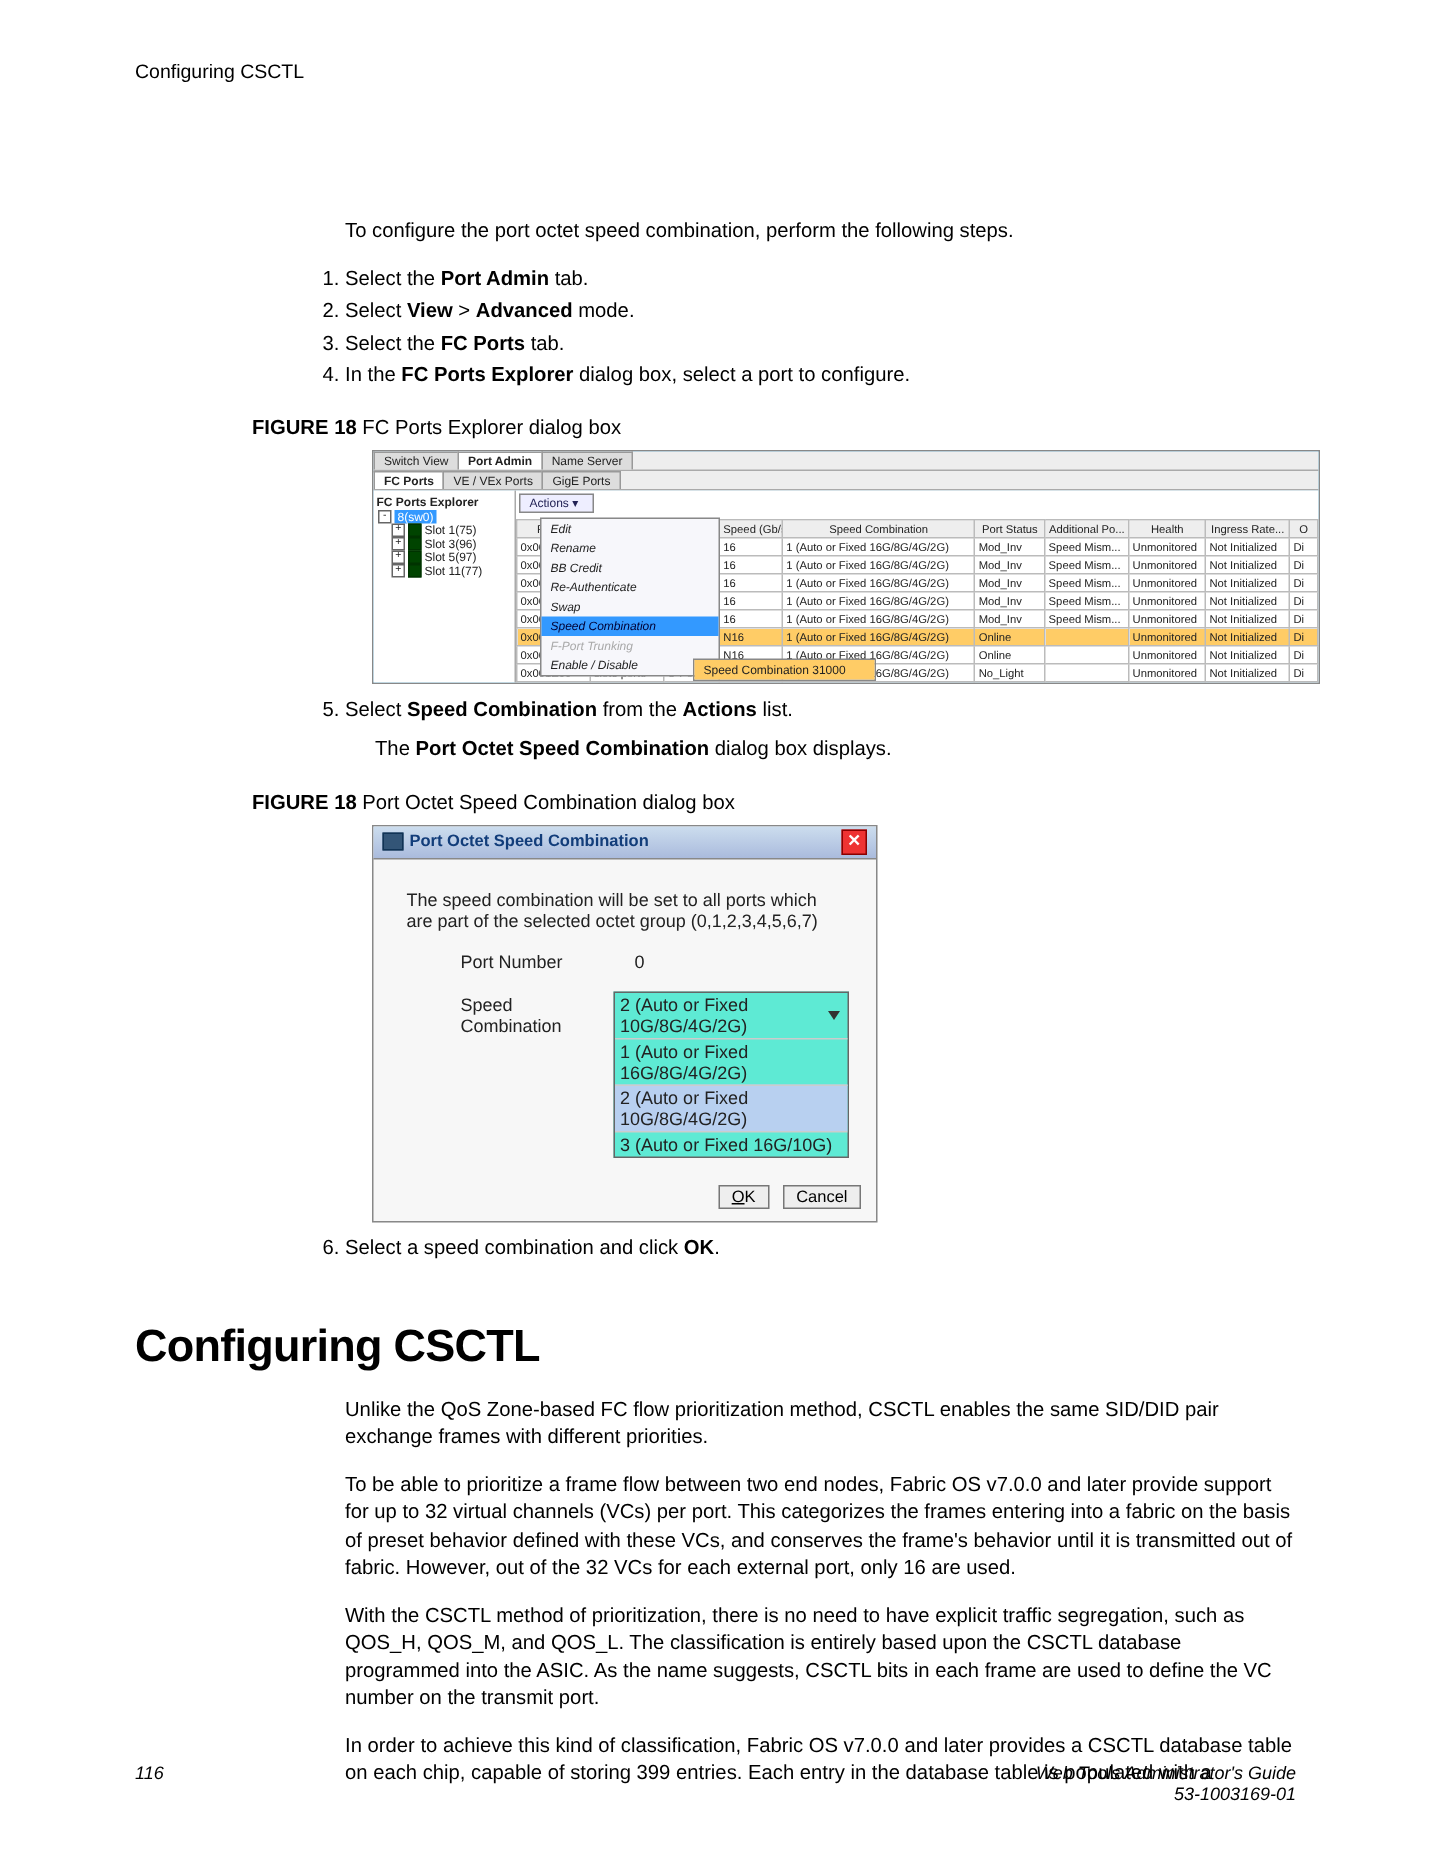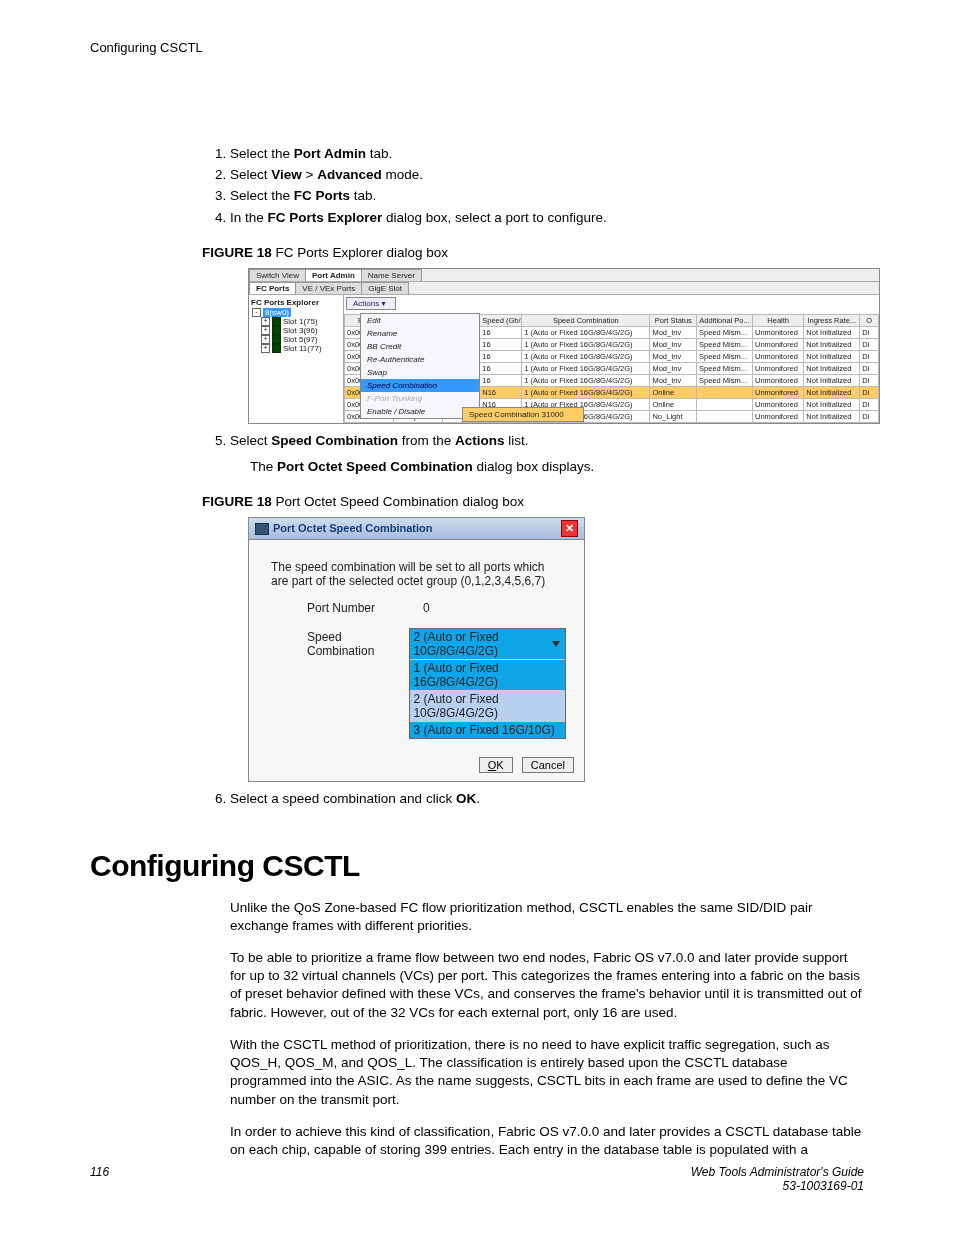--- a/index.html
+++ b/index.html
@@ -18,21 +18,21 @@
     position: relative;
   }
   .page-header {
     font-size: 13px;
     margin-bottom: 90px;
   }
   .body-text { margin: 6px 0 14px 140px; font-size: 13.5px; line-height: 1.35; }
   .list { margin: 0 0 0 140px; padding: 0; font-size: 13.5px; }
   .list li { margin: 3px 0; line-height: 1.35; }
   .list .sub { margin-left: 20px; margin-top: 8px; margin-bottom: 8px; }
-  .figure-caption { margin: 18px 0 8px 112px; font-size: 13.5px; }
+  .figure-caption { margin: 18px 0 8px 78px; font-size: 13.5px; }
   .figure-img { margin-left: 158px; margin-bottom: 8px; }
   h1.section-title {
     font-family: Arial, Helvetica, sans-serif;
     font-weight: 700;
     font-size: 30px;
     margin: 40px 0 16px 0;
     letter-spacing: -0.5px;
   }
   .footer {
     position: absolute;
@@ -85,36 +85,37 @@
   
   .fig19 { width:335px; border:1px solid #888; background:#f7f7f7; font-size:11px; }
   .fig19 .title-bar { display:flex; justify-content:space-between; align-items:center;
     background:linear-gradient(#cde, #abd); padding:2px 6px; color:#123d7a; font-weight:bold; border-bottom:1px solid #888;}
   .fig19 .close-x { width:15px; height:15px; background:#e33; color:#fff; text-align:center; line-height:15px; font-weight:bold; border:1px solid #800; font-size:11px;}
   .fig19 .inner { padding:20px 18px 8px 22px; font-size:12px; color:#222; }
   .fig19 .field-row { display:flex; align-items:center; margin:12px 0 4px 0; gap:8px;padding-left:36px;}
   .fig19 .field-row .lbl { width:105px; }
   .fig19 .val { padding:1px 3px; }
   .fig19 .dropdown-box {
-    display:inline-block; width:172px; border:1px solid #666; background:#0ea5e9; position:relative;
+    display:inline-block; width:172px; border:1px solid #666; background:#5eead4; position:relative;
   }
   .fig19 .dropdown-box .sel { display:flex; justify-content:space-between; padding:1px 3px; }
   .fig19 .dropdown-box .arrow { width:0;height:0;border-left:4px solid transparent;border-right:4px solid transparent;border-top:6px solid #333; align-self:center; margin-right:2px;}
   .fig19 .dropdown-box .opt { padding:1px 3px; border-top:1px solid #ccc; }
   .fig19 .dropdown-box .opt.hl { background:#b8d0f0; }
   .fig19 .btn-row { text-align:right; padding:6px 10px 8px 0; }
   .fig19 .btn { display:inline-block; border:1px solid #777; background:#eee; padding:1px 8px; margin-left:6px; font-size:11px; }
   .sq-icon { width:7px;height:7px; background:#040;border:1px solid #030; display:inline-block;}
 </style>
 </head>
 <body>
 
 <div class="page">
   <div class="page-header">Configuring CSCTL</div>
 
+  <div class="body-text">To configure the port octet speed combination, perform the following steps.</div>
 
   <ol class="list">
     <li><span>Select the </span><b>Port Admin</b><span> tab.</span></li>
     <li><span>Select </span><b>View</b><span>  &gt;  </span><b>Advanced</b><span> mode.</span></li>
     <li><span>Select the </span><b>FC Ports</b><span> tab.</span></li>
     <li><span>In the </span><b>FC Ports Explorer</b><span> dialog box, select a port to configure.</span></li>
   </ol>
 
   <div class="figure-caption">
     <b>FIGURE 18</b><span> FC Ports Explorer dialog box</span>
@@ -123,21 +124,21 @@
   <div class="figure-img">
     <div class="fig18">
       <div class="tabrow">
         <div class="tab">Switch View</div>
         <div class="tab active">Port Admin</div>
         <div class="tab">Name Server</div>
       </div>
       <div class="tabrow">
         <div class="tab active">FC Ports</div>
         <div class="tab">VE / VEx Ports</div>
-        <div class="tab">GigE Slot</div>
+        <div class="tab">GigE Ports</div>
       </div>
       <div class="split">
         <div class="leftpane">
           <div style="font-weight:bold; padding:1px 0;">FC Ports Explorer</div>
           <div class="tree-item">
               <span class="minus-box">-</span>
               <span class="tree-root">8(sw0)</span>
             </div>
           <div class="tree-item" style="padding-left:10px;">
               <span class="minus-box">+</span>

